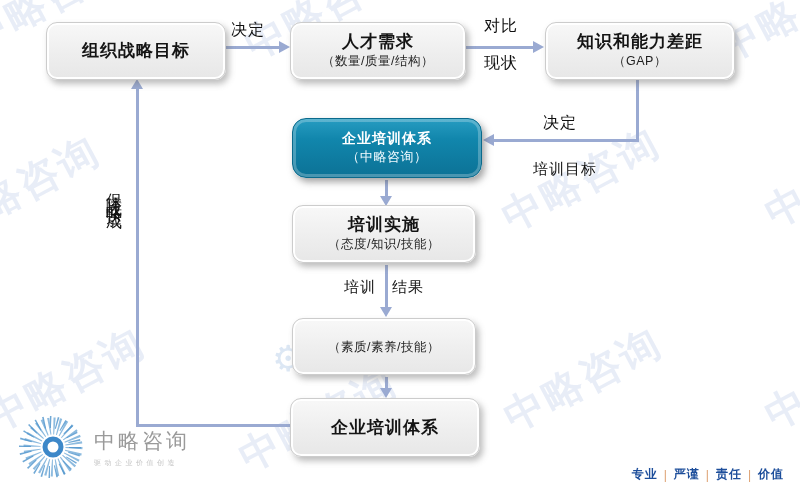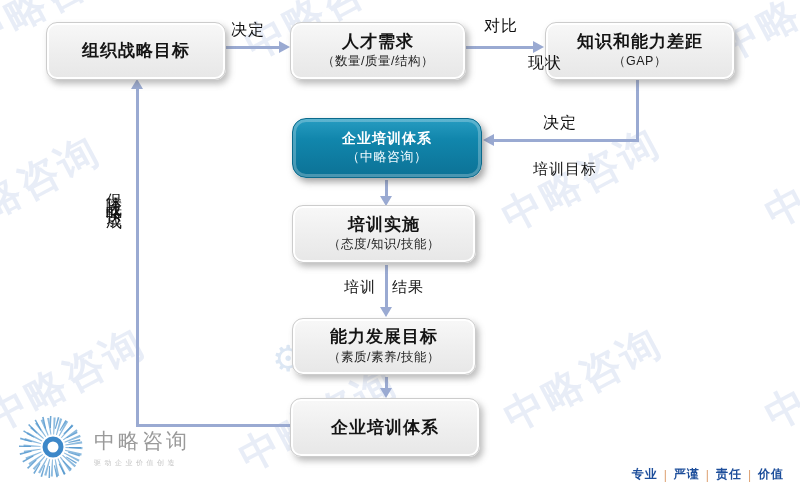--- a/index.html
+++ b/index.html
@@ -135,36 +135,35 @@
     <div class="node-title">企业培训体系</div>
     <div class="node-sub">（中略咨询）</div>
   </div>
 
   <div class="node" style="left:292px; top:205px; width:184px; height:58px;">
     <div class="node-title">培训实施</div>
     <div class="node-sub">（态度/知识/技能）</div>
   </div>
 
   <div class="node" style="left:292px; top:318px; width:184px; height:57px;">
-    <div class="node-title">能力发展目标</div>
     <div class="node-sub">（素质/素养/技能）</div>
   </div>
 
   <div class="node" style="left:290px; top:398px; width:190px; height:59px;">
     <div class="node-title">企业培训体系</div>
   </div>
 
   <div class="seg" style="left:226px; top:46px; width:54px; height:3px;"></div>
   <div class="ah ah-right" style="left:279px; top:41px;"></div>
   <span class="edge-label" style="left:231px; top:20px;">决定</span>
 
   <div class="seg" style="left:466px; top:46px; width:68px; height:3px;"></div>
   <div class="ah ah-right" style="left:533px; top:41px;"></div>
   <span class="edge-label" style="left:484px; top:16px;">对比</span>
-  <span class="edge-label" style="left:484px; top:53px;margin-left:44px;">现状</span>
+  <span class="edge-label" style="left:484px; top:53px;">现状</span>
 
   <div class="seg" style="left:636px; top:80px; width:3px; height:62px;"></div>
   <div class="seg" style="left:494px; top:139px; width:145px; height:3px;"></div>
   <div class="ah ah-left" style="left:483px; top:134px;"></div>
   <span class="edge-label" style="left:543px; top:113px;">决定</span>
   <span class="edge-label small" style="left:533px; top:160px;">培训目标</span>
 
   <div class="seg" style="left:385px; top:180px; width:3px; height:17px;"></div>
   <div class="ah ah-down" style="left:380px; top:196px;"></div>
 

